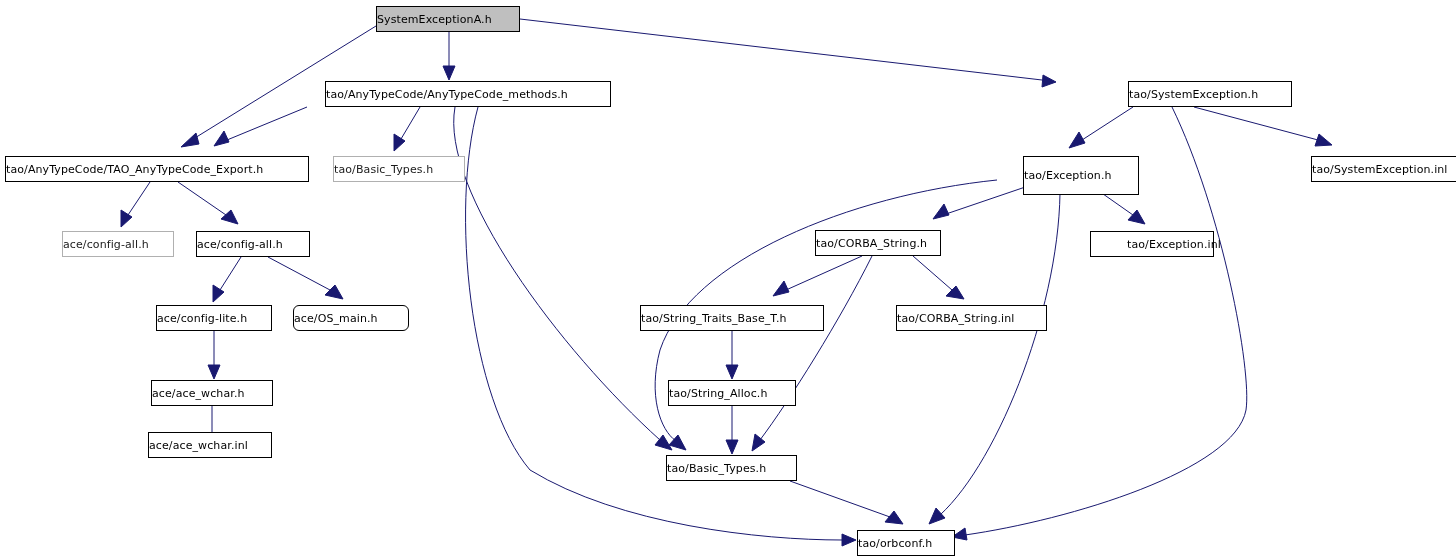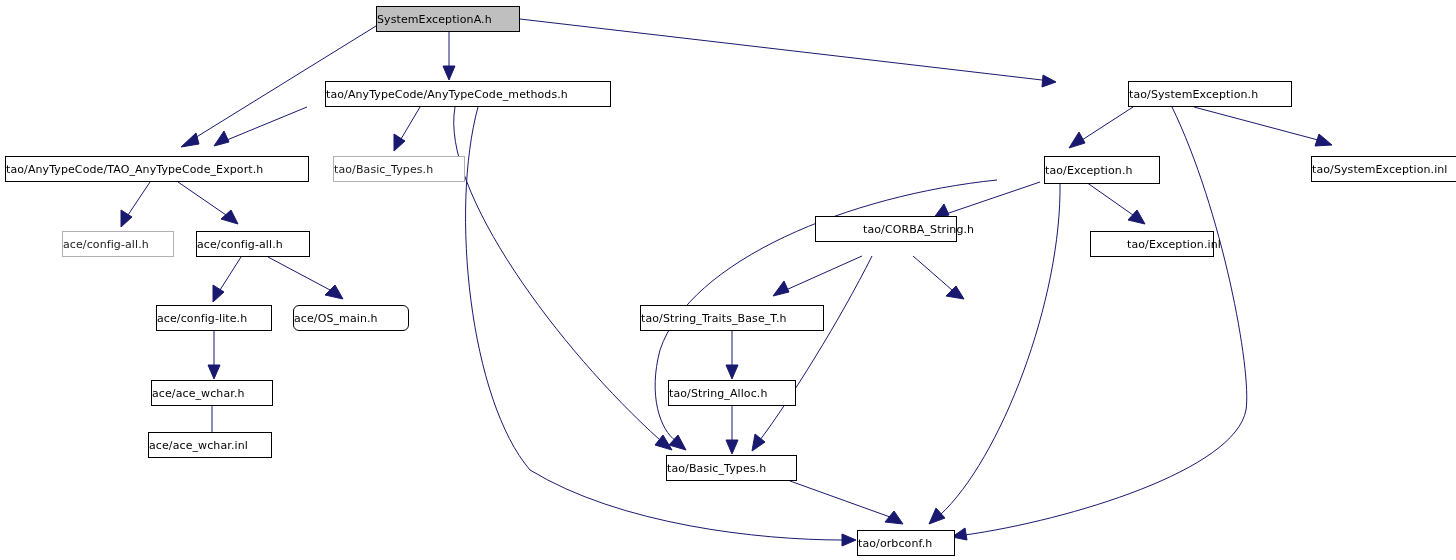--- a/index.html
+++ b/index.html
@@ -160,56 +160,59 @@
   </div>
 
   <div class="node-box" style="left:5px; top:156px; width:304px; height:26px;">
     <span class="node-label">tao/AnyTypeCode/TAO_AnyTypeCode_Export.h</span>
   </div>
 
   <div class="node-box muted" style="left:333px; top:156px; width:132px; height:26px;">
     <span class="node-label">tao/Basic_Types.h</span>
   </div>
 
-  <div class="node-box" style="left:1044px; top:156px; width:116px; height:28px;">
+  <div class="node-box" style="left:1023px; top:156px; width:116px; height:39px;">
     <span class="node-label">tao/Exception.h</span>
   </div>
 
   <div class="node-box" style="left:1285px; top:156px; width:164px; height:26px;margin-left:26px;">
     <span class="node-label">tao/SystemException.inl</span>
   </div>
 
   <div class="node-box muted" style="left:62px; top:231px; width:112px; height:26px;">
     <span class="node-label">ace/config-all.h</span>
   </div>
 
   <div class="node-box" style="left:196px; top:231px; width:114px; height:26px;">
     <span class="node-label">ace/config-all.h</span>
   </div>
 
-  <div class="node-box" style="left:815px; top:216px; width:142px; height:26px;padding-left:47px;">
+  <div class="node-box" style="left:815px; top:230px; width:126px; height:26px;">
     <span class="node-label">tao/CORBA_String.h</span>
   </div>
 
   <div class="node-box" style="left:1090px; top:231px; width:124px; height:26px;padding-left:36px;">
     <span class="node-label">tao/Exception.inl</span>
   </div>
 
   <div class="node-box" style="left:156px; top:305px; width:116px; height:26px;">
     <span class="node-label">ace/config-lite.h</span>
   </div>
 
   <div class="node-box" style="left:293px; top:305px; width:116px; height:26px;border-radius:6px;">
     <span class="node-label">ace/OS_main.h</span>
   </div>
 
   <div class="node-box" style="left:640px; top:305px; width:184px; height:26px;">
     <span class="node-label">tao/String_Traits_Base_T.h</span>
   </div>
 
+  <div class="node-box" style="left:896px; top:305px; width:151px; height:26px;">
+    <span class="node-label">tao/CORBA_String.inl</span>
+  </div>
 
   <div class="node-box" style="left:151px; top:380px; width:122px; height:26px;">
     <span class="node-label">ace/ace_wchar.h</span>
   </div>
 
   <div class="node-box" style="left:668px; top:380px; width:128px; height:26px;">
     <span class="node-label">tao/String_Alloc.h</span>
   </div>
 
   <div class="node-box" style="left:148px; top:432px; width:124px; height:26px;">

